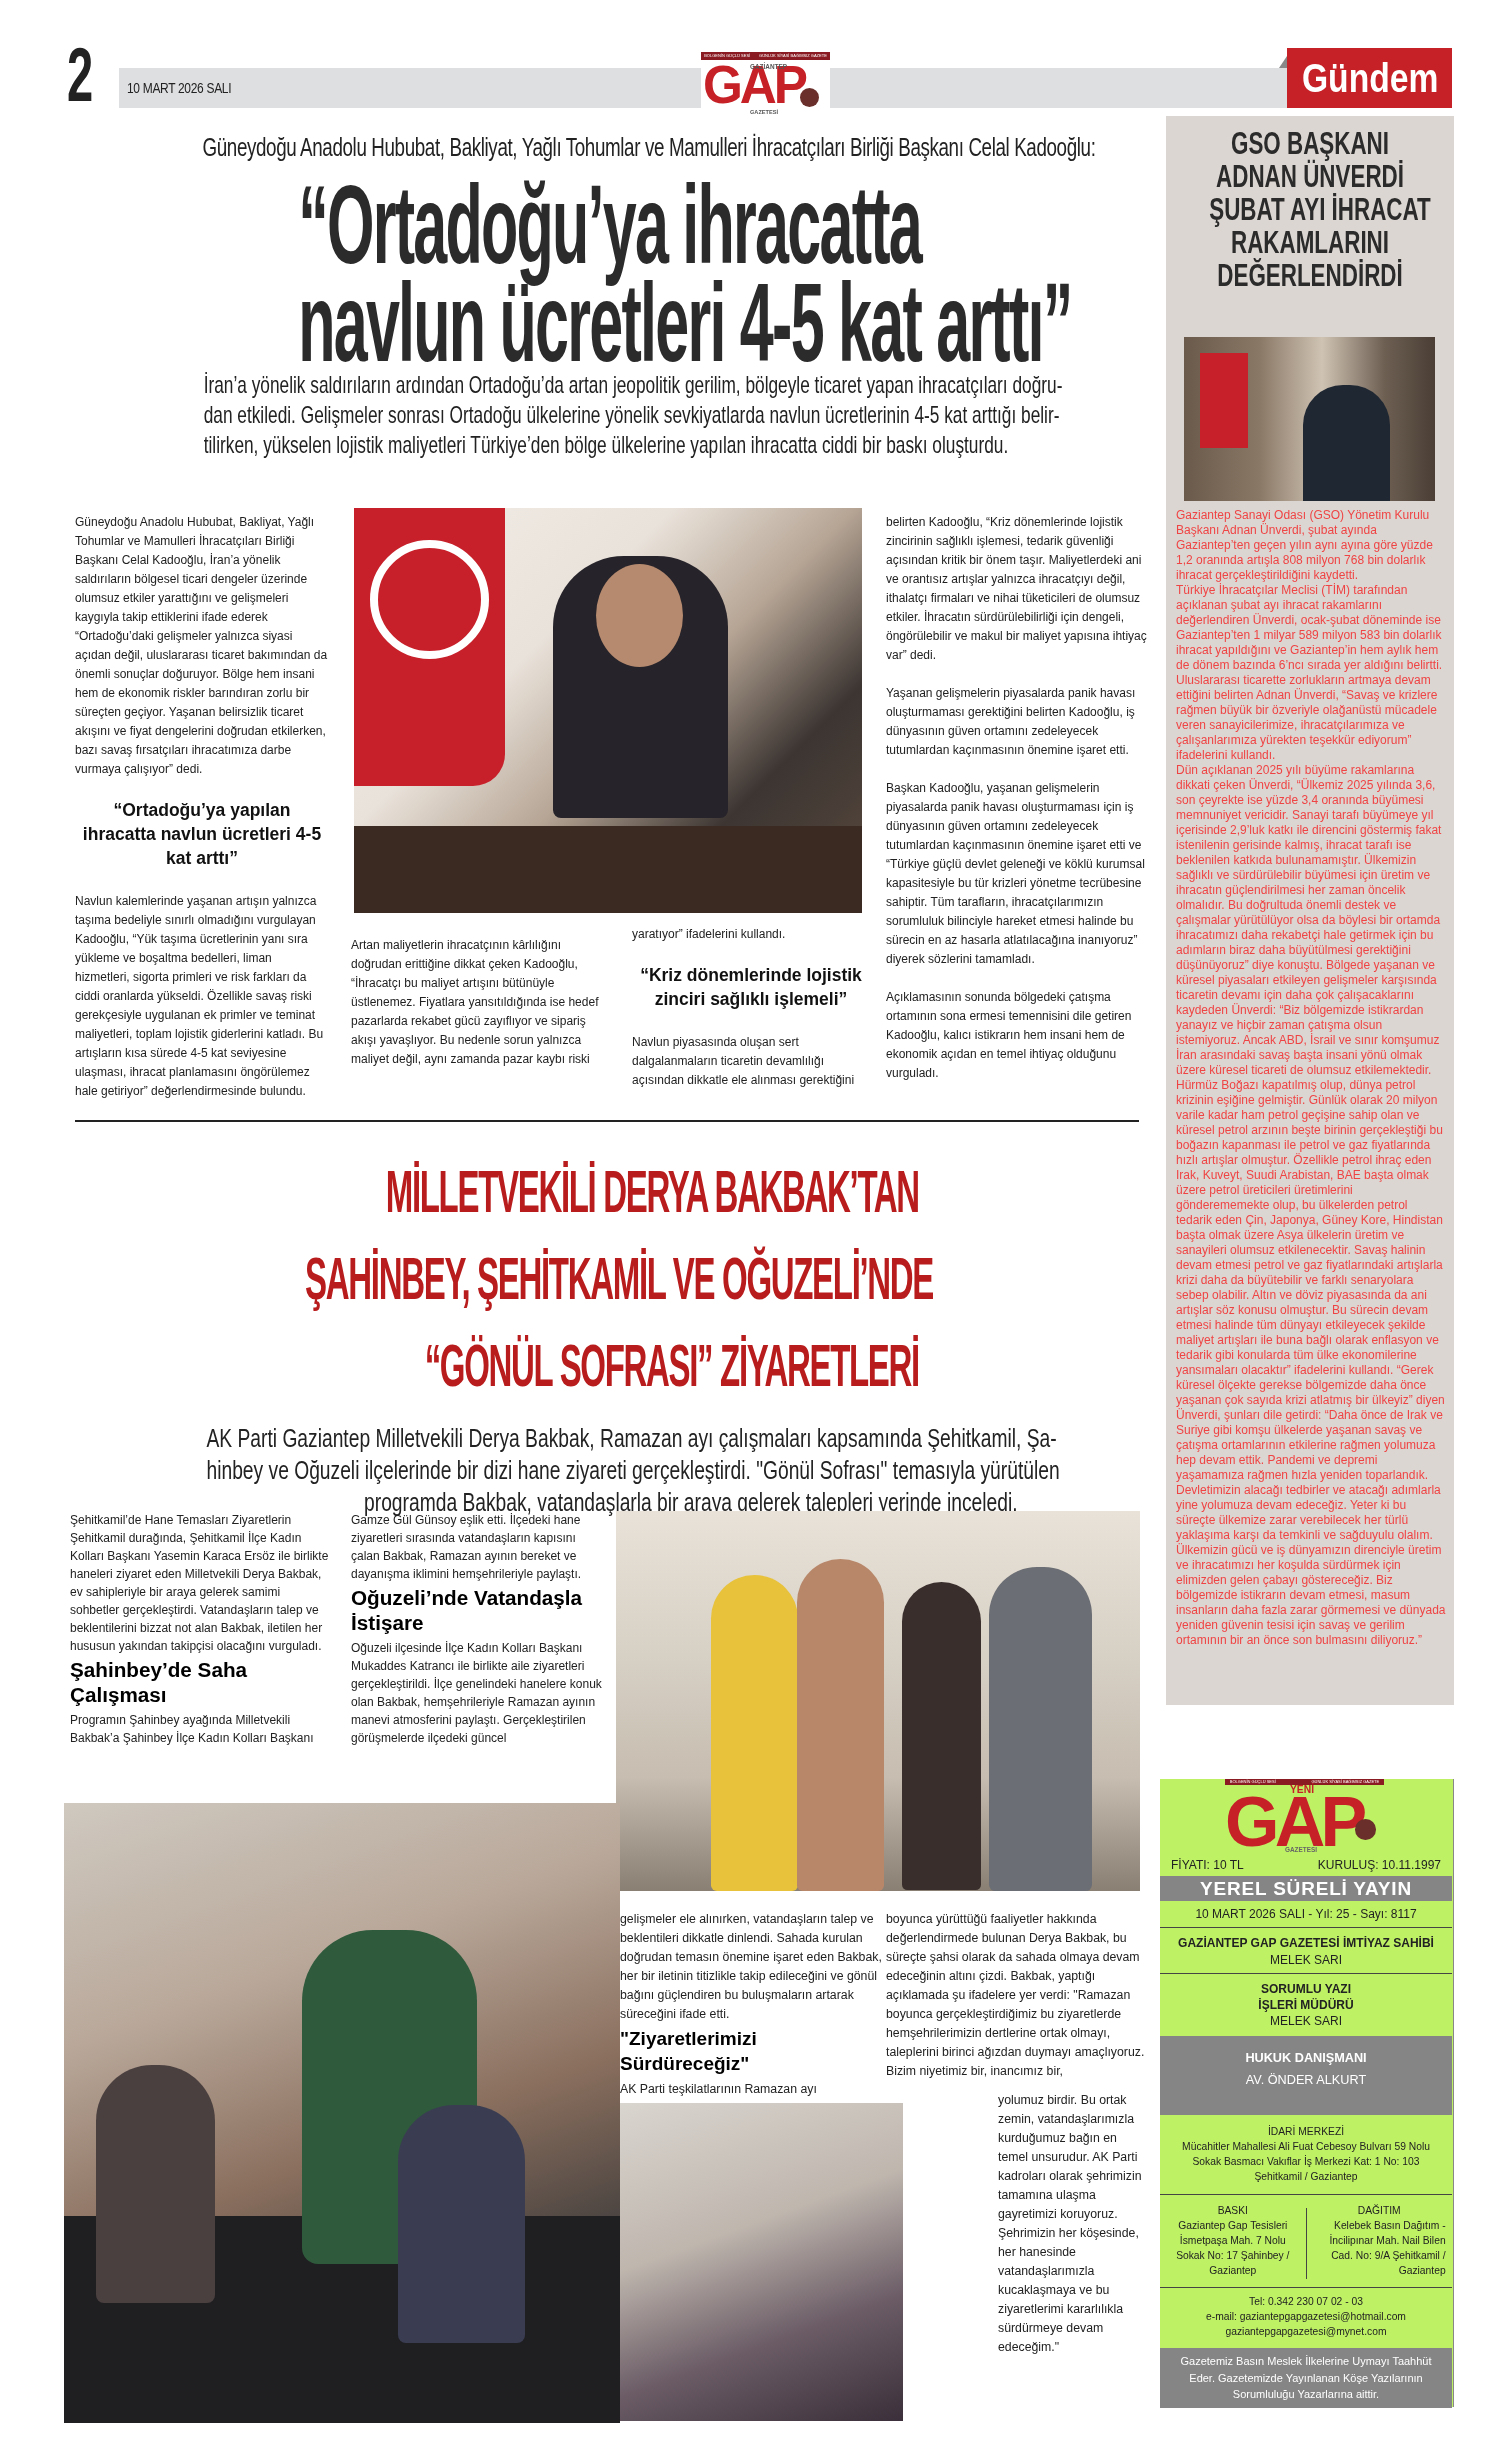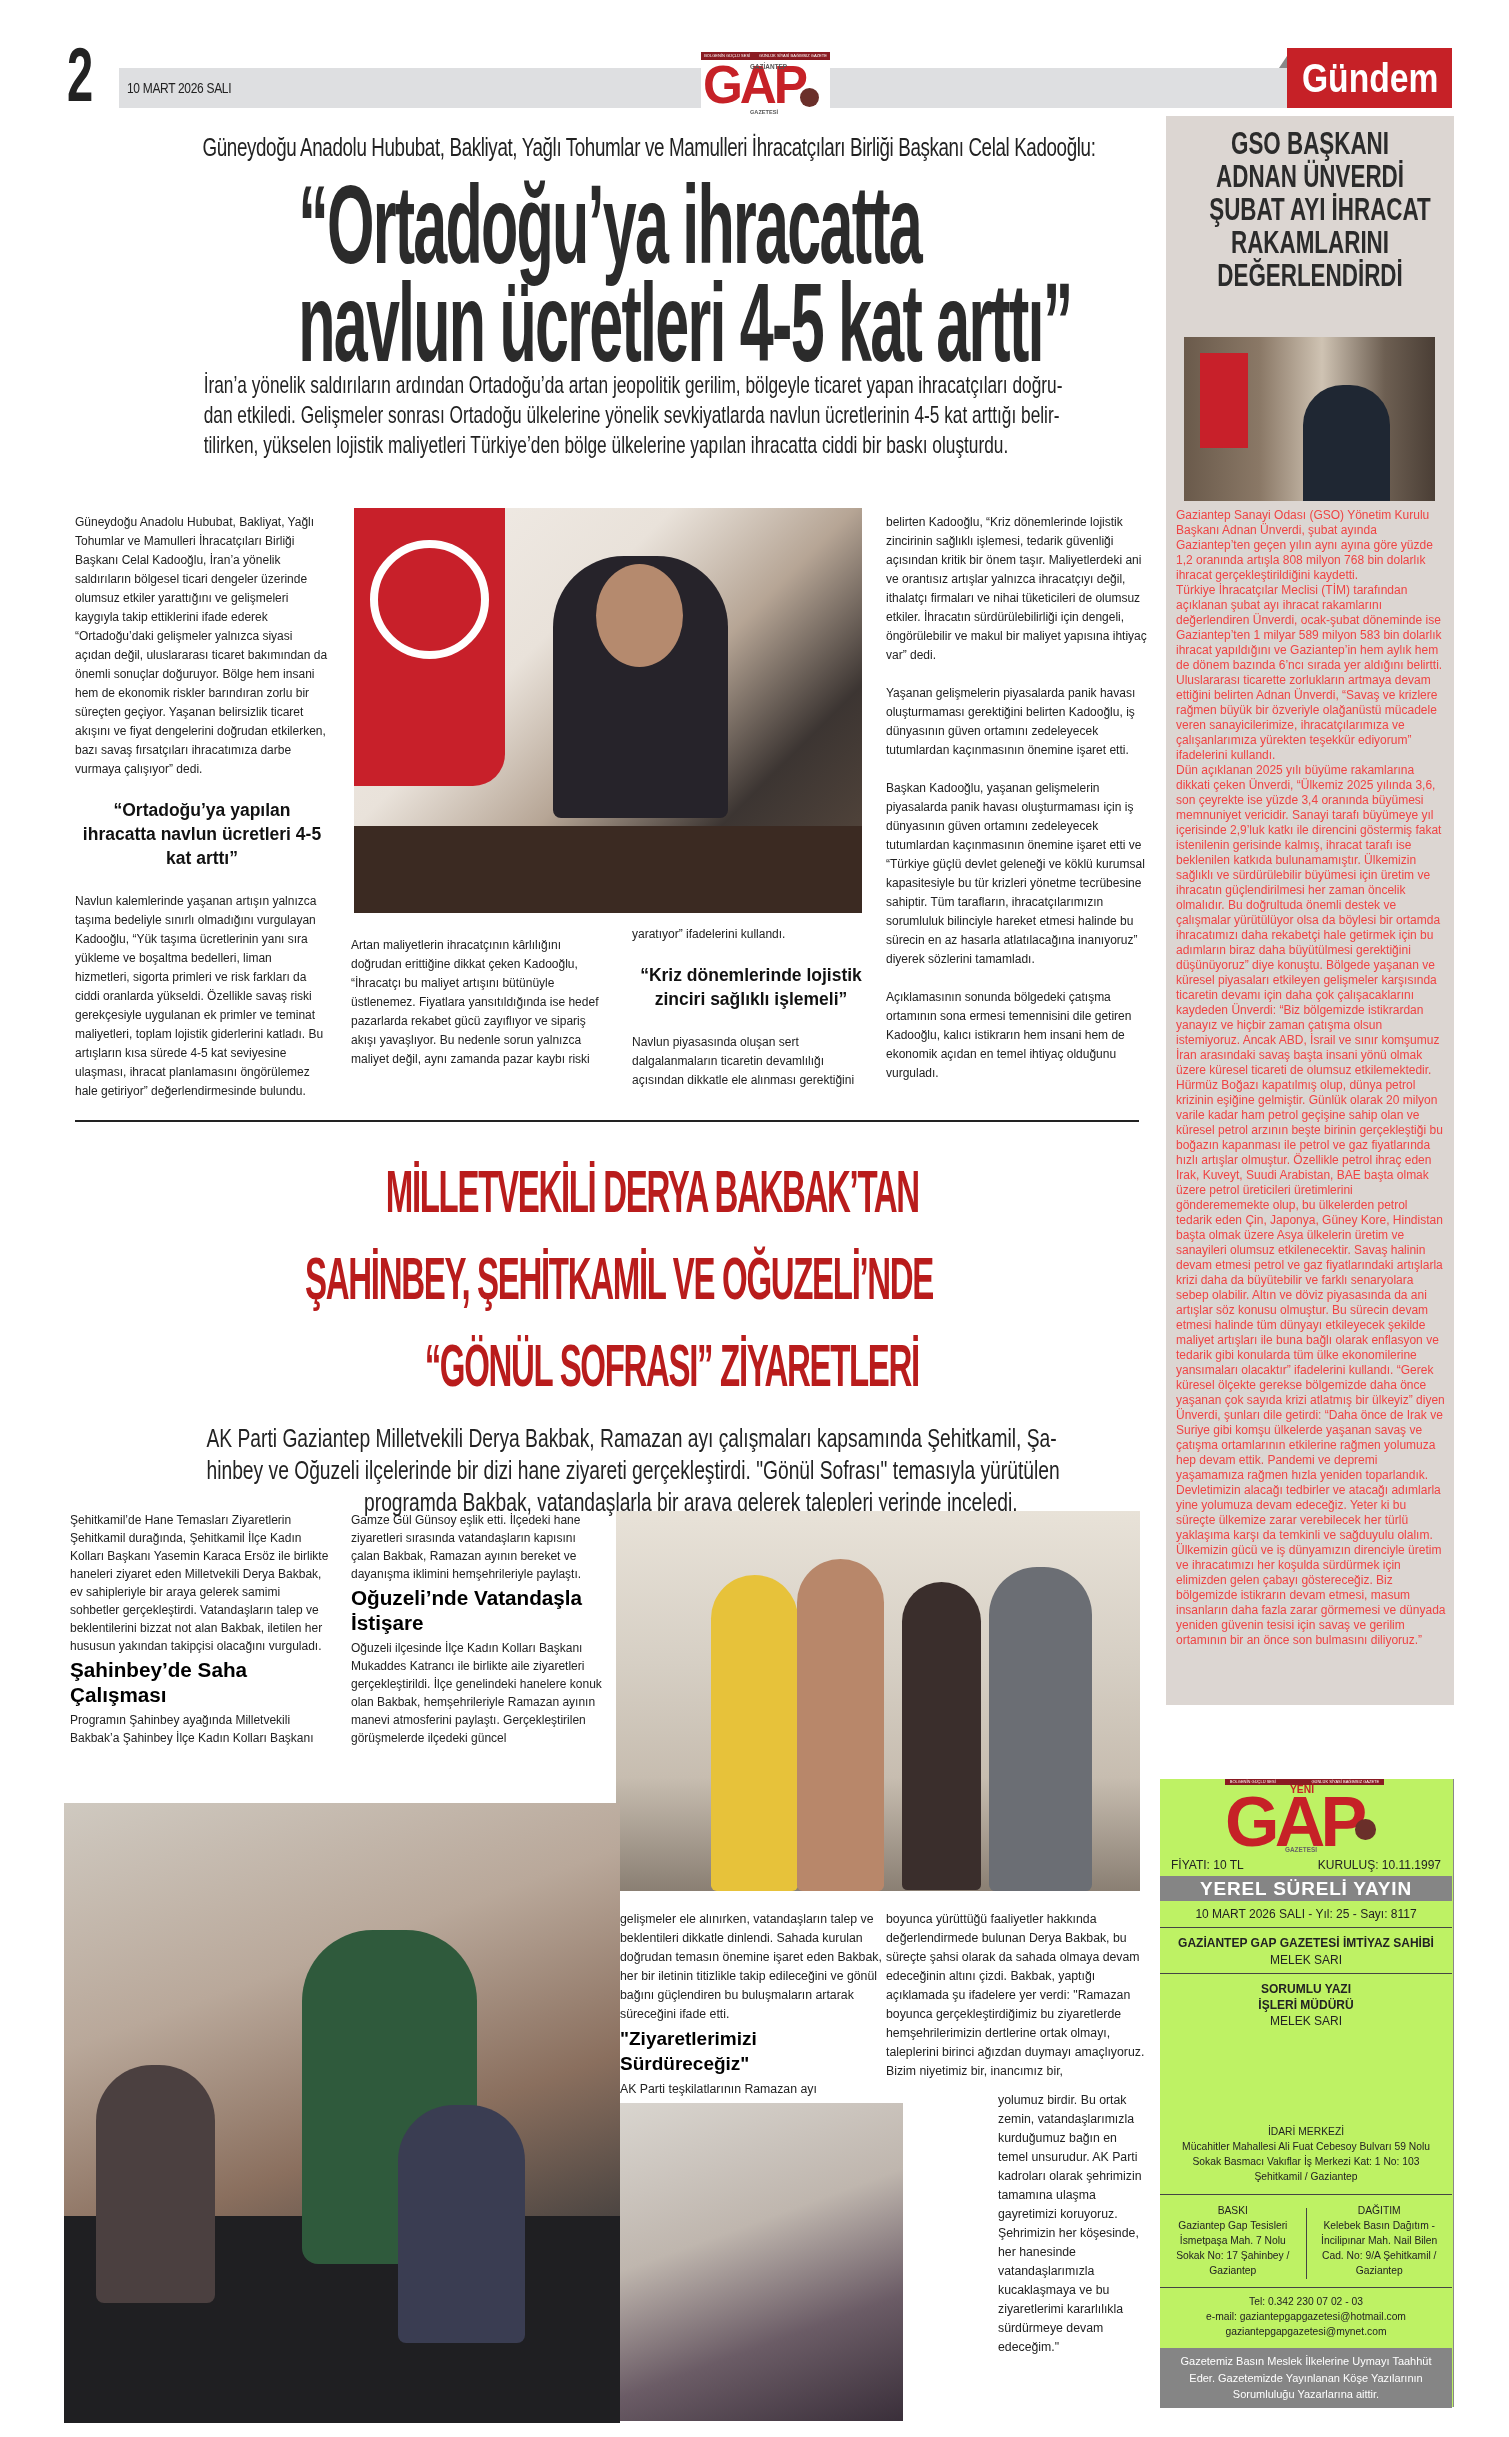--- a/index.html
+++ b/index.html
@@ -236,33 +236,37 @@
   <div class="imp-row imp-issue">10 MART 2026 SALI - Yıl: 25 - Sayı: 8117</div>
   <div class="imp-row imp-owner">
     <div class="b">GAZİANTEP GAP GAZETESİ İMTİYAZ SAHİBİ</div>
     <div>MELEK SARI</div>
   </div>
   <div class="imp-row imp-editor">
     <div class="b">SORUMLU YAZI</div>
     <div class="b">İŞLERİ MÜDÜRÜ</div>
     <div>MELEK SARI</div>
   </div>
+  <div class="imp-row imp-band imp-legal">
+    <div class="b">HUKUK DANIŞMANI</div>
+    <div>AV. ÖNDER ALKURT</div>
+  </div>
   <div class="imp-row imp-center">
     <div>İDARİ MERKEZİ</div>
     <div style="padding:0 8px;">Mücahitler Mahallesi Ali Fuat Cebesoy Bulvarı 59 Nolu Sokak Basmacı Vakıflar İş Merkezi Kat: 1 No: 103   Şehitkamil / Gaziantep</div>
   </div>
   <div class="imp-row imp-split">
     <div>
       <div>BASKI</div>
       <div style="padding:0 6.4px;">Gaziantep Gap Tesisleri İsmetpaşa Mah. 7 Nolu Sokak No: 17 Şahinbey / Gaziantep</div>
     </div>
     <div class="sep"></div>
     <div>
       <div>DAĞITIM</div>
-      <div style="padding:0 6.4px;">Kelebek Basın Dağıtım - İncilipınar Mah. Nail Bilen Cad. No: 9/A Şehitkamil / Gaziantep</div>
+      <div style="padding:0 6.4px;text-align:right;">Kelebek Basın Dağıtım - İncilipınar Mah. Nail Bilen Cad. No: 9/A Şehitkamil / Gaziantep</div>
     </div>
   </div>
   <div class="imp-row imp-contact">
     <div>Tel: 0.342 230 07 02 - 03</div>
     <div>e-mail: gaziantepgapgazetesi@hotmail.com</div>
     <div>gaziantepgapgazetesi@mynet.com</div>
   </div>
   <div class="imp-row imp-band imp-foot" style="padding-left:9.5px; padding-right:9.5px;">Gazetemiz Basın Meslek İlkelerine Uymayı Taahhüt Eder. Gazetemizde Yayınlanan Köşe Yazılarının Sorumluluğu Yazarlarına aittir.</div>
 </div>
 

